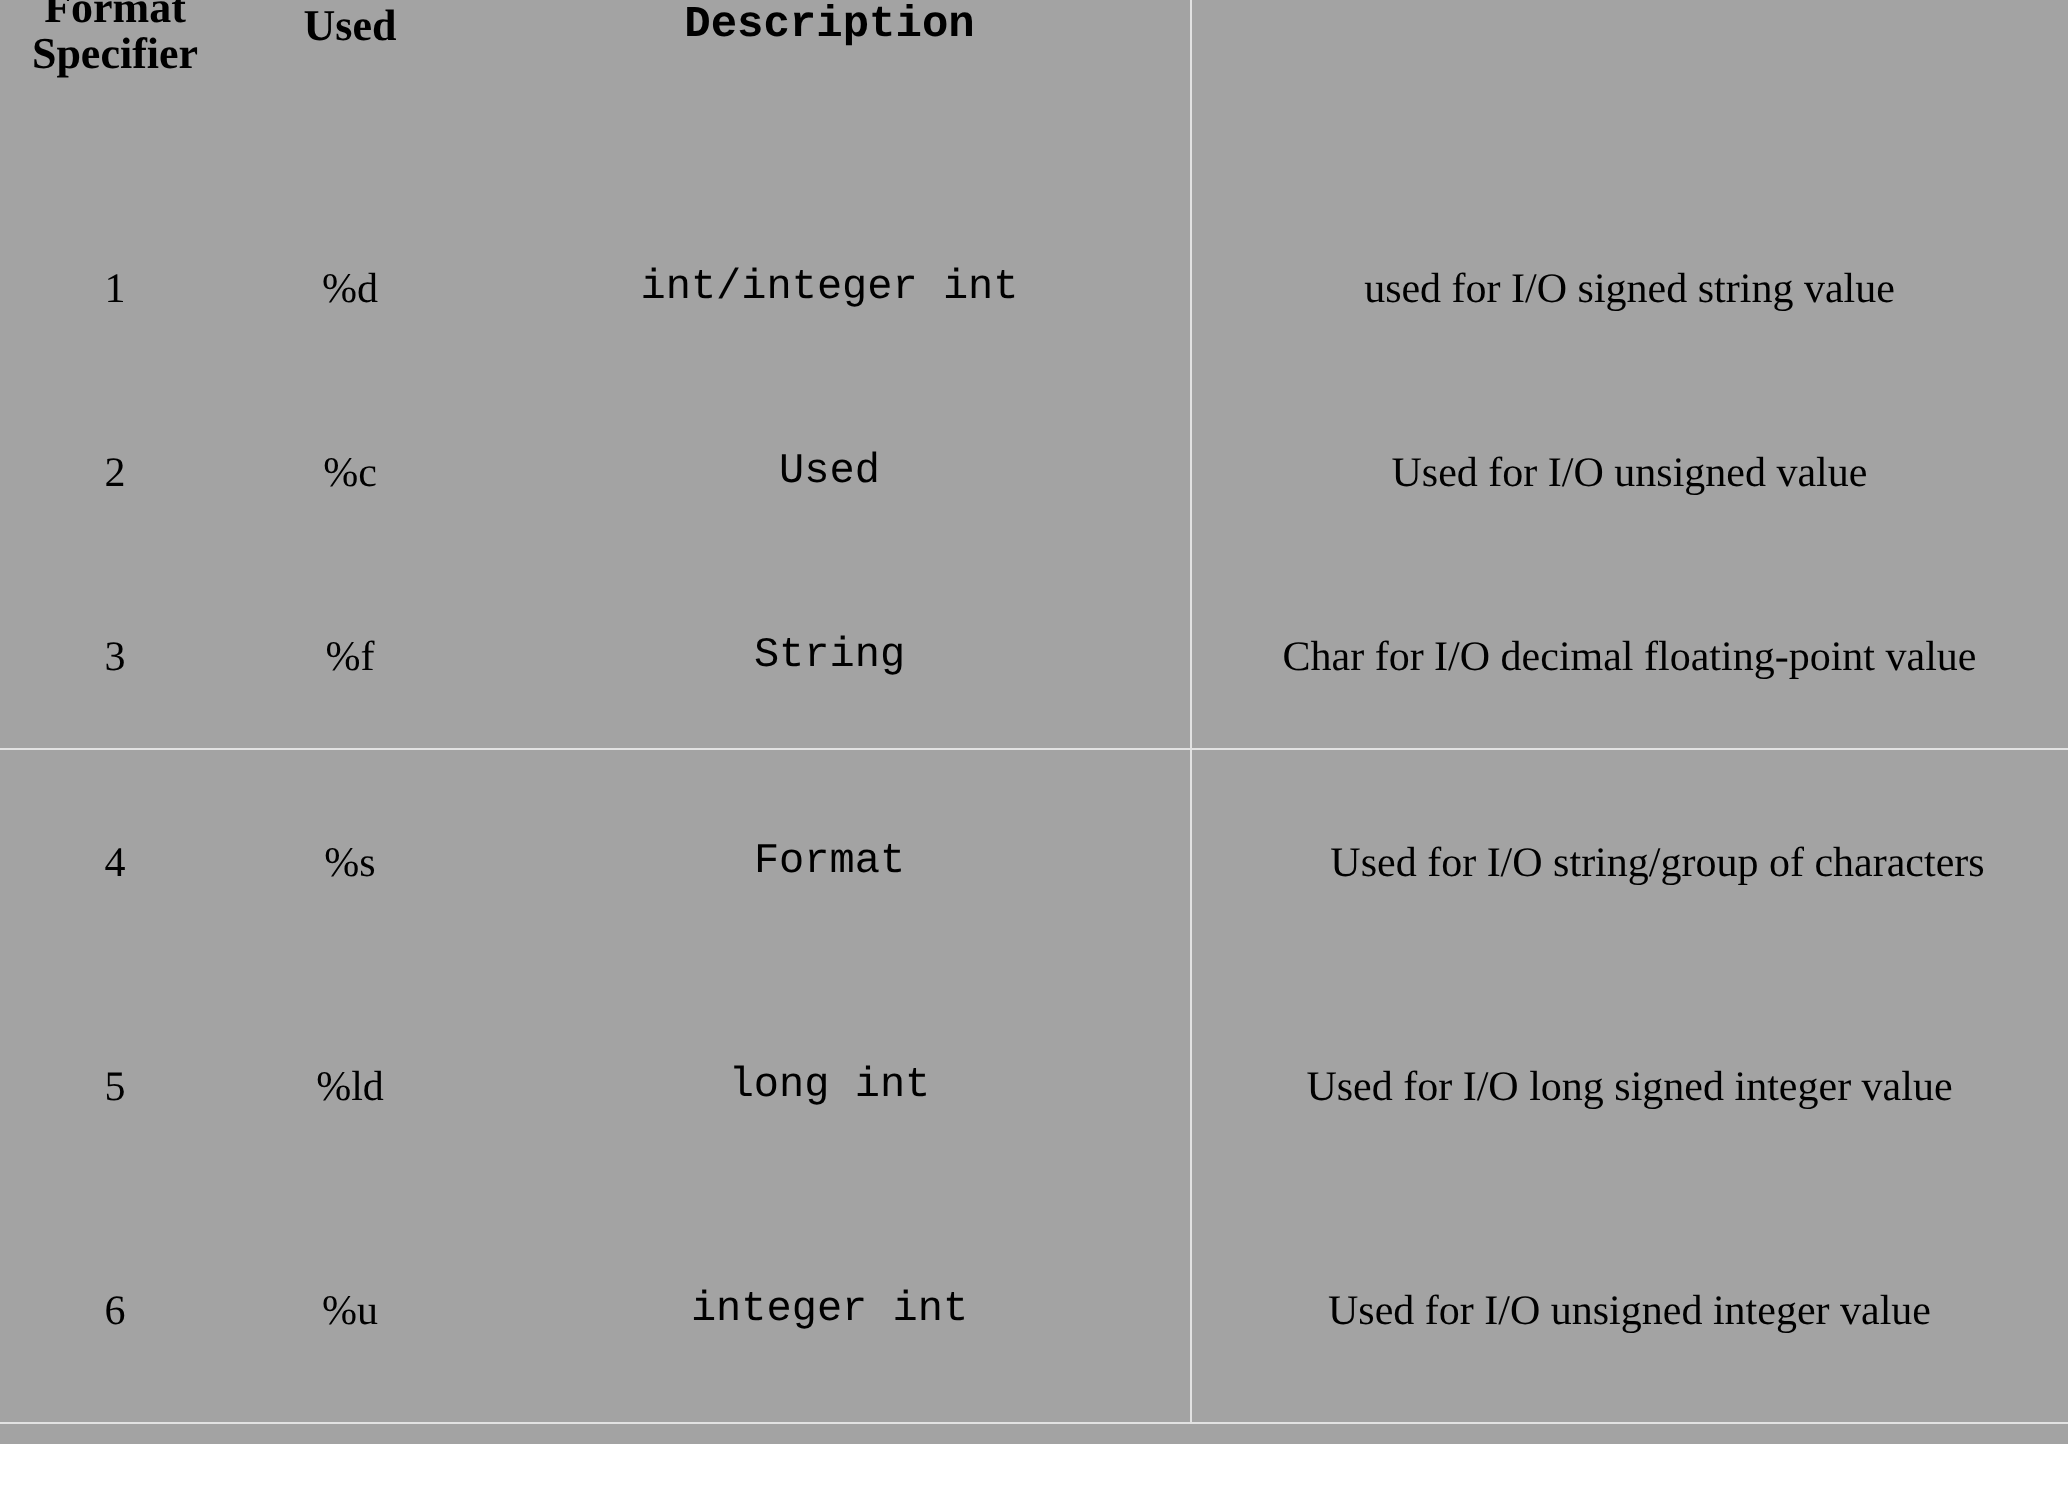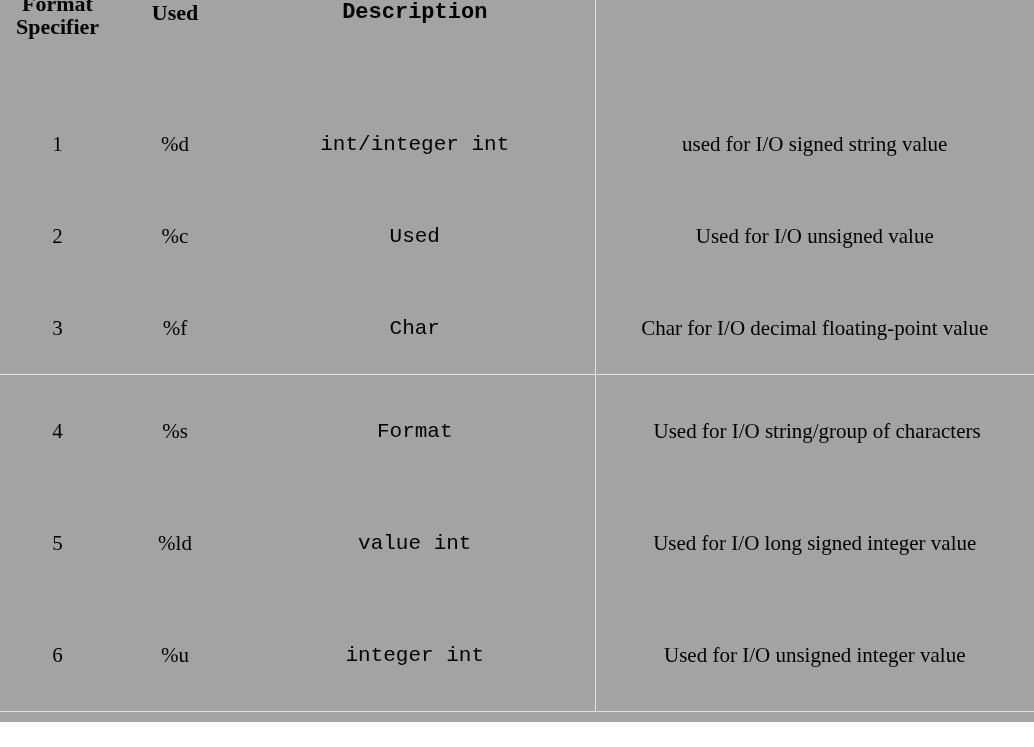--- a/index.html
+++ b/index.html
@@ -46,21 +46,21 @@
     text-align: center;
     vertical-align: middle;
     padding: 0 14px;
     height: 98px;
   }
   
   tbody tr.r1 td, tbody tr.r2 td, tbody tr.r3 td { height: 92px; }
   tbody tr.r4 td, tbody tr.r5 td, tbody tr.r6 td { height: 112px; }
 
   
-  tbody tr.r4 td.use { text-align: left; padding-left: 58px; padding-right: 30px; }
+  tbody tr.r4 td.use { text-align: center; padding-left: 58px; padding-right: 30px; }
 
   
   tbody tr.r3 td { border-bottom: 1px solid #e2e2e2; }
   tbody tr.r6 td { border-bottom: 1px solid #e2e2e2; }
 
   
   table.fmt td.desc, table.fmt th.th-desc {
     border-right: 1px solid #e2e2e2;
     font-family: Liberation Mono, monospace;
   }
@@ -104,33 +104,33 @@
     </tr>
     <tr class="r2">
       <td>2</td>
       <td>%c</td>
       <td class="desc">Used</td>
       <td class="use">Used for I/O unsigned value</td>
     </tr>
     <tr class="r3">
       <td>3</td>
       <td>%f</td>
-      <td class="desc">Char</td>
+      <td class="desc">String</td>
       <td class="use">Char for I/O decimal floating-point value</td>
     </tr>
     <tr class="r4">
       <td>4</td>
       <td>%s</td>
       <td class="desc">Format</td>
       <td class="use">Used for I/O string/group of characters</td>
     </tr>
     <tr class="r5">
       <td>5</td>
       <td>%ld</td>
-      <td class="desc">value int</td>
+      <td class="desc">long int</td>
       <td class="use">Used for I/O long signed integer value</td>
     </tr>
     <tr class="r6">
       <td>6</td>
       <td>%u</td>
       <td class="desc">integer int</td>
       <td class="use">Used for I/O unsigned integer value</td>
     </tr>
   </tbody>
 </table>

